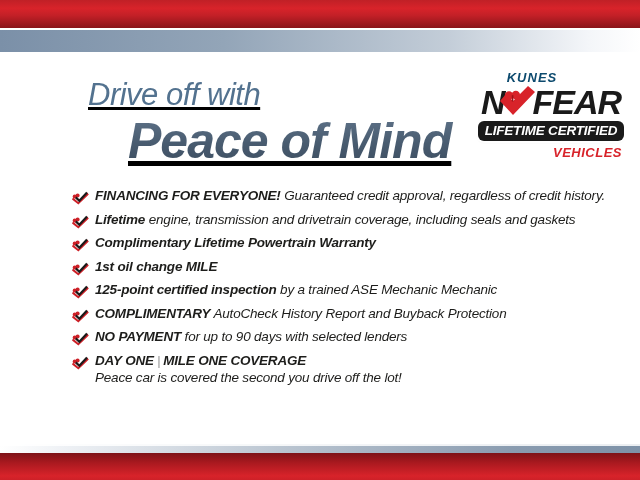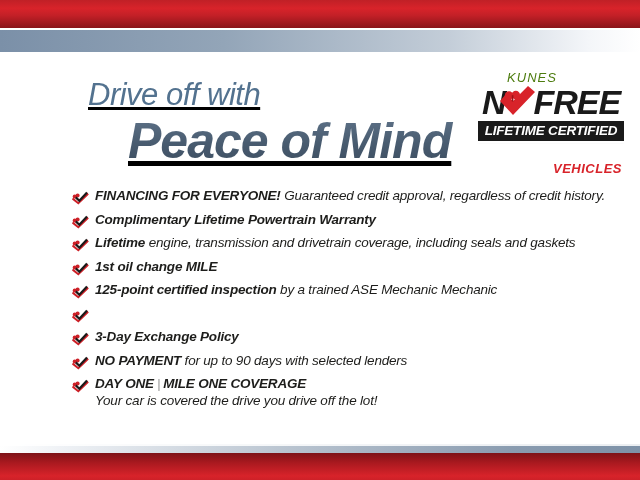--- a/index.html
+++ b/index.html
@@ -31,30 +31,30 @@
   .headline .line1{
     font-size:31px;font-weight:400;color:#53728f;letter-spacing:-.5px;line-height:1.1;
   }
   .headline .line2{
     margin-left:40px;margin-top:3px;font-size:50px;font-weight:700;letter-spacing:-1px;line-height:1.05;
     background:linear-gradient(to bottom,#5f7389 0%,#485b6f 55%,#3c4d60 100%);
     -webkit-background-clip:text;background-clip:text;color:transparent;
   }
   
   .logo{position:absolute;right:14px;top:70px;width:150px;text-align:center;font-style:italic;}
-  .logo .kunes{font-size:13px;font-weight:400;color:#4d7c0f;letter-spacing:1px;margin-right:38px;}
+  .logo .kunes{font-size:13px;font-weight:700;color:#0c4a6e;letter-spacing:1px;margin-right:38px;}
   .logo .nofear{display:flex;align-items:center;justify-content:center;margin-top:0;}
   .logo .nofear .ltr{font-size:34px;font-weight:700;color:#1a1a1a;letter-spacing:-1px;line-height:1;}
   .logo .nofear .chk{width:36px;height:30px;margin:0 -3px 2px -5px;position:relative;z-index:2;}
   .logo .badge{
     display:inline-block;background:#1a1a1a;color:#fff;font-weight:700;font-size:13.5px;
-    padding:2px 7px 3px 7px;border-radius:0;letter-spacing:-.2px;margin-top:2px;
+    padding:2px 7px 3px 7px;border-radius:6px;letter-spacing:-.2px;margin-top:2px;
     box-shadow:0 0 0 2px #ffffff,0 1px 2px rgba(0,0,0,.25);
   }
-  .logo .vehicles{font-size:13px;font-weight:700;color:#d8232a;letter-spacing:.5px;text-align:right;margin-top:20px;padding-right:4px;}
+  .logo .vehicles{font-size:13px;font-weight:700;color:#d8232a;letter-spacing:.5px;text-align:right;margin-top:4px;padding-right:4px;}
   
   .benefits{position:absolute;left:72px;top:189px;width:520px;}
   .benefit{display:flex;align-items:flex-start;margin-bottom:7.5px;}
   .benefit .check{flex:0 0 17px;width:17px;height:14px;margin-top:2px;margin-right:6px;}
   .benefit .txt{
     font-style:italic;font-size:13.5px;color:#1d1d1b;line-height:1.05;letter-spacing:-.2px;white-space:nowrap;
   }
   .benefit .txt b{font-weight:700;}
   .benefit .txt .sep{color:#9a9a9a;font-weight:400;padding:0 3px;}
   .benefit .sub{display:block;font-weight:400;margin-top:3px;}
@@ -78,21 +78,21 @@
     <div class="nofear">
       <span class="ltr">N</span>
       <span class="chk">
         <svg viewBox="0 0 36 30" width="36" height="30">
           <polygon points="0,15 6,8 13,15 28,0 35,6 13,29" fill="#d8232a"></polygon>
           <circle cx="9" cy="9.5" r="4.2" fill="#d8232a"></circle>
           <circle cx="15.8" cy="9" r="4.2" fill="#d8232a"></circle>
           <path d="M12.6,9.2 L12.6,15.5" stroke="#9e1318" stroke-width="1.6"></path>
         </svg>
       </span>
-      <span class="ltr">FREE</span>
+      <span class="ltr">FEAR</span>
     </div>
     <div>
       <span class="badge">LIFETIME CERTIFIED</span>
     </div>
     <div class="vehicles">VEHICLES</div>
   </div>
 
   <div class="benefits">
 
     <div class="benefit">
@@ -109,44 +109,44 @@
 
     <div class="benefit">
       <span class="check">
         <svg viewBox="0 0 17 14" width="17" height="14">
           <polygon points="1,6.4 6.3,11 15.2,1.4 16.8,3.5 6.4,13.6 0,8.4" fill="#cc2027"></polygon>
           <circle cx="2.7" cy="5.4" r="2" fill="#cc2027"></circle>
           <circle cx="5.6" cy="4.5" r="2" fill="#cc2027"></circle>
           <path d="M3.8,6.4 L7.3,9.7 L15,1.6" stroke="#1a1a1a" stroke-width="2.2" fill="none"></path>
         </svg>
       </span>
+      <span class="txt"><b>Lifetime</b> <span>engine, transmission and drivetrain coverage, including seals and gaskets</span></span>
+    </div>
+
+    <div class="benefit">
+      <span class="check">
+        <svg viewBox="0 0 17 14" width="17" height="14">
+          <polygon points="1,6.4 6.3,11 15.2,1.4 16.8,3.5 6.4,13.6 0,8.4" fill="#cc2027"></polygon>
+          <circle cx="2.7" cy="5.4" r="2" fill="#cc2027"></circle>
+          <circle cx="5.6" cy="4.5" r="2" fill="#cc2027"></circle>
+          <path d="M3.8,6.4 L7.3,9.7 L15,1.6" stroke="#1a1a1a" stroke-width="2.2" fill="none"></path>
+        </svg>
+      </span>
       <span class="txt"><b>Complimentary Lifetime Powertrain Warranty</b> <span></span></span>
     </div>
 
     <div class="benefit">
       <span class="check">
         <svg viewBox="0 0 17 14" width="17" height="14">
           <polygon points="1,6.4 6.3,11 15.2,1.4 16.8,3.5 6.4,13.6 0,8.4" fill="#cc2027"></polygon>
           <circle cx="2.7" cy="5.4" r="2" fill="#cc2027"></circle>
           <circle cx="5.6" cy="4.5" r="2" fill="#cc2027"></circle>
           <path d="M3.8,6.4 L7.3,9.7 L15,1.6" stroke="#1a1a1a" stroke-width="2.2" fill="none"></path>
         </svg>
       </span>
-      <span class="txt"><b>Lifetime</b> <span>engine, transmission and drivetrain coverage, including seals and gaskets</span></span>
-    </div>
-
-    <div class="benefit">
-      <span class="check">
-        <svg viewBox="0 0 17 14" width="17" height="14">
-          <polygon points="1,6.4 6.3,11 15.2,1.4 16.8,3.5 6.4,13.6 0,8.4" fill="#cc2027"></polygon>
-          <circle cx="2.7" cy="5.4" r="2" fill="#cc2027"></circle>
-          <circle cx="5.6" cy="4.5" r="2" fill="#cc2027"></circle>
-          <path d="M3.8,6.4 L7.3,9.7 L15,1.6" stroke="#1a1a1a" stroke-width="2.2" fill="none"></path>
-        </svg>
-      </span>
       <span class="txt"><b>1st oil change MILE</b> <span></span></span>
     </div>
 
     <div class="benefit">
       <span class="check">
         <svg viewBox="0 0 17 14" width="17" height="14">
           <polygon points="1,6.4 6.3,11 15.2,1.4 16.8,3.5 6.4,13.6 0,8.4" fill="#cc2027"></polygon>
           <circle cx="2.7" cy="5.4" r="2" fill="#cc2027"></circle>
           <circle cx="5.6" cy="4.5" r="2" fill="#cc2027"></circle>
           <path d="M3.8,6.4 L7.3,9.7 L15,1.6" stroke="#1a1a1a" stroke-width="2.2" fill="none"></path>
@@ -157,33 +157,23 @@
 
     <div class="benefit">
       <span class="check">
         <svg viewBox="0 0 17 14" width="17" height="14">
           <polygon points="1,6.4 6.3,11 15.2,1.4 16.8,3.5 6.4,13.6 0,8.4" fill="#cc2027"></polygon>
           <circle cx="2.7" cy="5.4" r="2" fill="#cc2027"></circle>
           <circle cx="5.6" cy="4.5" r="2" fill="#cc2027"></circle>
           <path d="M3.8,6.4 L7.3,9.7 L15,1.6" stroke="#1a1a1a" stroke-width="2.2" fill="none"></path>
         </svg>
       </span>
-    </div>
-
-    <div class="benefit">
-      <span class="check">
-        <svg viewBox="0 0 17 14" width="17" height="14">
-          <polygon points="1,6.4 6.3,11 15.2,1.4 16.8,3.5 6.4,13.6 0,8.4" fill="#cc2027"></polygon>
-          <circle cx="2.7" cy="5.4" r="2" fill="#cc2027"></circle>
-          <circle cx="5.6" cy="4.5" r="2" fill="#cc2027"></circle>
-          <path d="M3.8,6.4 L7.3,9.7 L15,1.6" stroke="#1a1a1a" stroke-width="2.2" fill="none"></path>
-        </svg>
-      </span>
-      <span class="txt"><b>3-Day Exchange Policy</b> <span></span></span>
-    </div>
+      <span class="txt"><b>COMPLIMENTARY</b> <span>AutoCheck History Report and Buyback Protection</span></span>
+    </div>
+
 
     <div class="benefit">
       <span class="check">
         <svg viewBox="0 0 17 14" width="17" height="14">
           <polygon points="1,6.4 6.3,11 15.2,1.4 16.8,3.5 6.4,13.6 0,8.4" fill="#cc2027"></polygon>
           <circle cx="2.7" cy="5.4" r="2" fill="#cc2027"></circle>
           <circle cx="5.6" cy="4.5" r="2" fill="#cc2027"></circle>
           <path d="M3.8,6.4 L7.3,9.7 L15,1.6" stroke="#1a1a1a" stroke-width="2.2" fill="none"></path>
         </svg>
       </span>
@@ -194,21 +184,21 @@
       <span class="check">
         <svg viewBox="0 0 17 14" width="17" height="14">
           <polygon points="1,6.4 6.3,11 15.2,1.4 16.8,3.5 6.4,13.6 0,8.4" fill="#cc2027"></polygon>
           <circle cx="2.7" cy="5.4" r="2" fill="#cc2027"></circle>
           <circle cx="5.6" cy="4.5" r="2" fill="#cc2027"></circle>
           <path d="M3.8,6.4 L7.3,9.7 L15,1.6" stroke="#1a1a1a" stroke-width="2.2" fill="none"></path>
         </svg>
       </span>
       <span class="txt">
         <b>DAY ONE</b><span class="sep">|</span><b>MILE ONE COVERAGE</b>
-        <span class="sub">Your car is covered the drive you drive off the lot!</span>
+        <span class="sub">Peace car is covered the second you drive off the lot!</span>
       </span>
     </div>
 
   </div>
 
   <div class="bar-blue-bottom"></div>
   <div class="bar-red-bottom"></div>
 
 </div>
 

